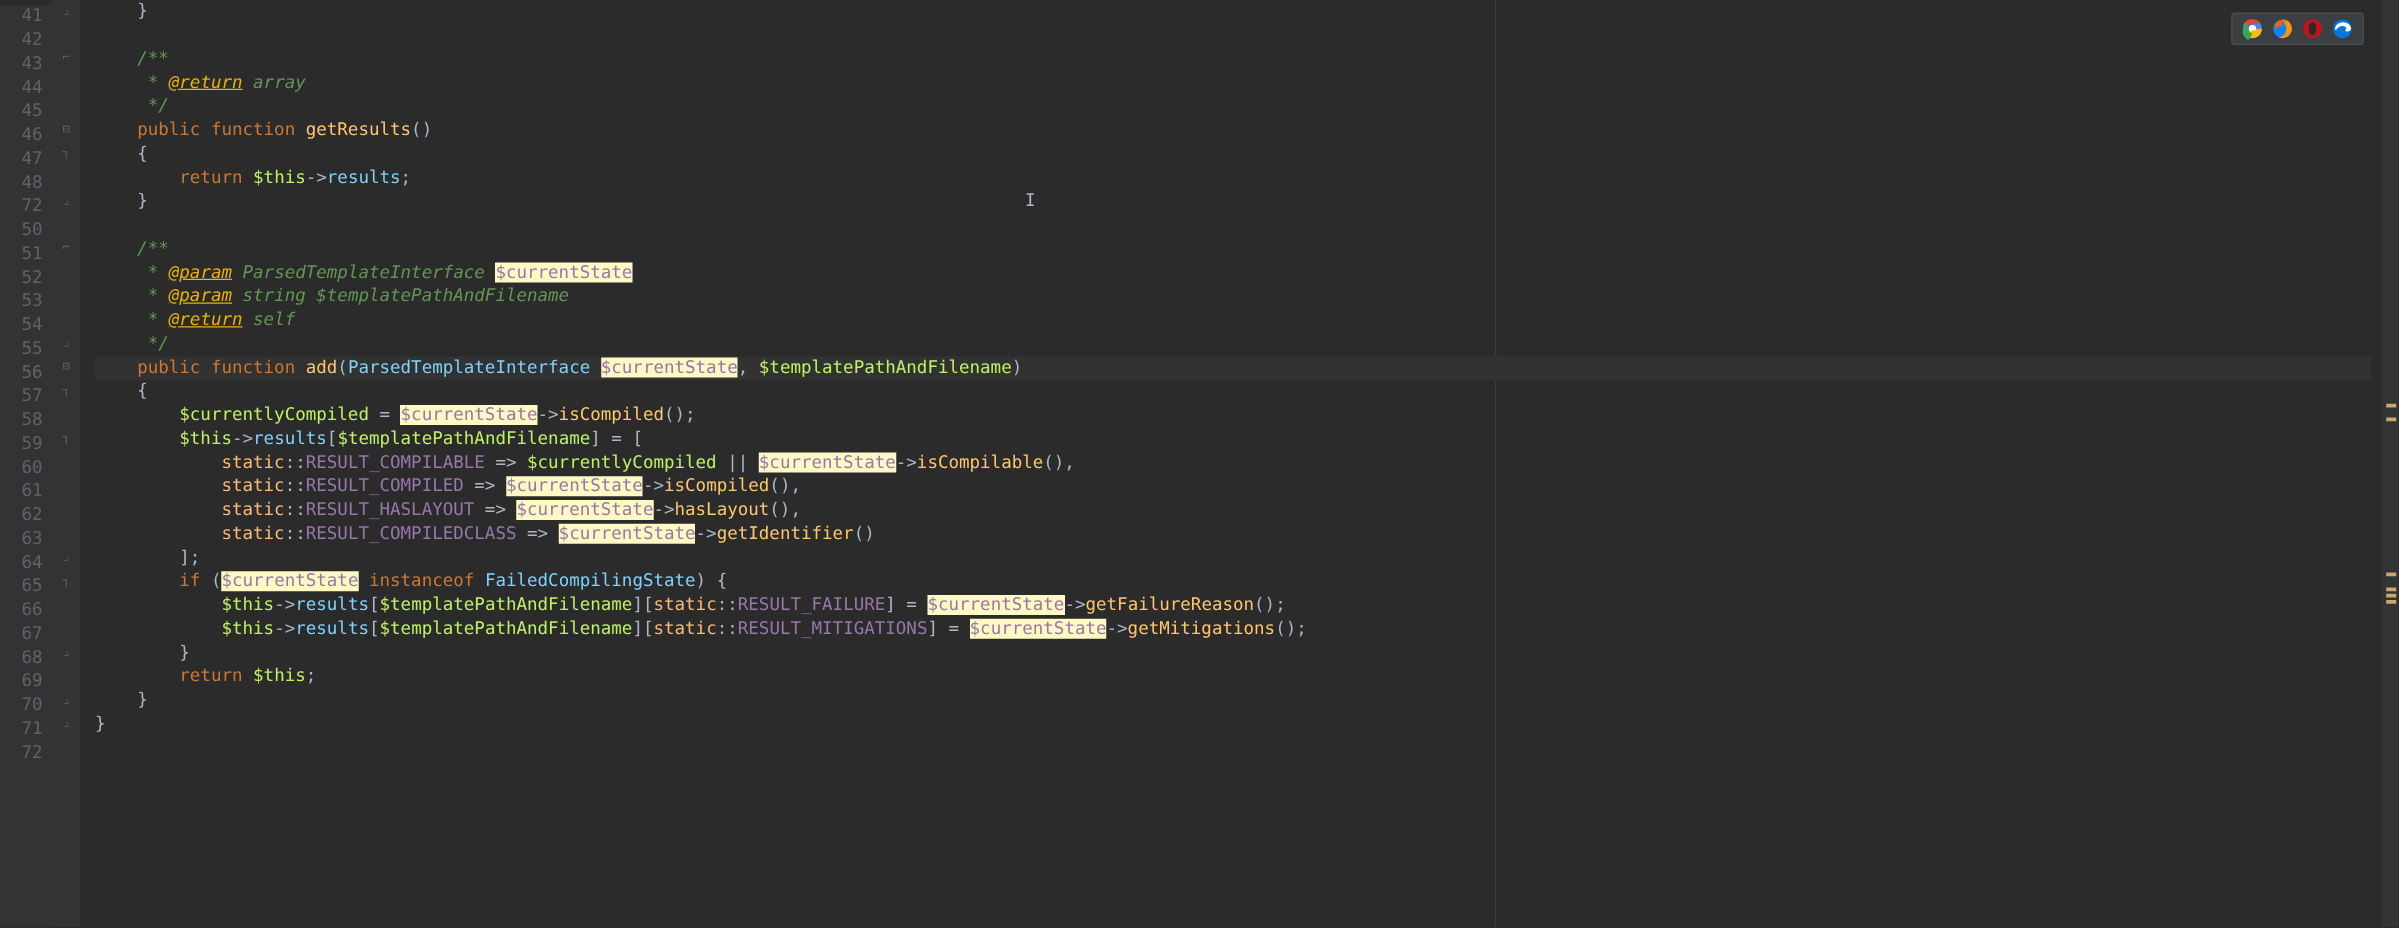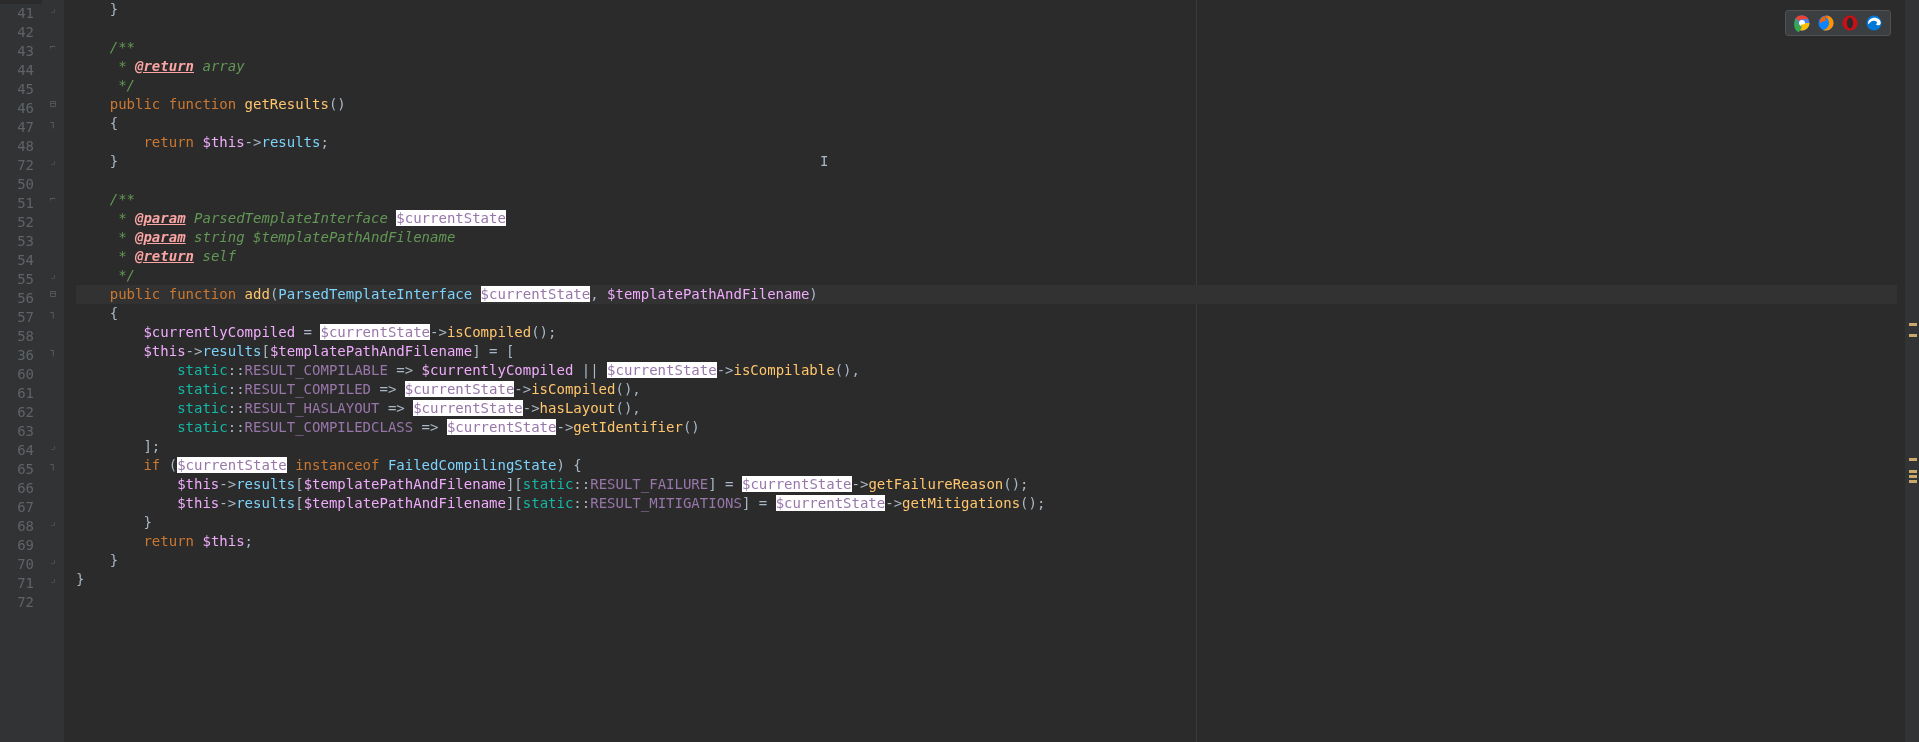--- a/index.html
+++ b/index.html
@@ -6,27 +6,27 @@
   .viewport{position:relative;width:1919px;height:742px;background:#2b2b2b}
   .gutter{position:absolute;left:0;top:4px;width:42px;height:100%;background:#313335;text-align:right;color:#606366;padding-right:8px;box-sizing:border-box;user-select:none}
   .gutter div{height:19px}
   .fold-col{position:absolute;left:42px;top:0;width:22px;height:100%;background:#313335}
   .fold-col .mk{position:absolute;left:8px;width:8px;height:8px;color:#606366;font-size:10px;line-height:8px}
   .code{position:absolute;left:76px;right:22px;top:0;bottom:0;white-space:pre;tab-size:4}
   .code .ln{height:19px}
   .hl-line{background:#323232}
   .right-ruler{position:absolute;top:0;bottom:0;left:1196px;width:1px;background:#3b3b3b}
   .kw{color:#cc7832;font-weight:normal}
-  .kw2{color:#14b8a6}
+  .kw2{color:#fdba74}
   .fn{color:#ffc66d}
   .ty{color:#7dd3fc}
-  .var{color:#f0abfc}
-  .var-hl{color:#9876aa;background:#ffffff}
+  .var{color:#bef264}
+  .var-hl{color:#9876aa;background:#fef9c3}
   .doc{color:#629755;font-style:italic}
-  .doc-tag{color:#fca5a5;font-style:italic;font-weight:bold;text-decoration:underline}
+  .doc-tag{color:#eab308;font-style:italic;font-weight:normal;text-decoration:underline}
   .const{color:#9876aa;}
   .op{color:#a9b7c6}
   .pun{color:#a9b7c6}
   .caret{position:absolute;left:820px;top:152px;width:1px;height:18px;color:#a9b7c6;font-size:14px}
   .browser-icons{position:absolute;top:10px;right:28px;background:#3c3f41;border:1px solid #515151;border-radius:3px;display:flex;gap:6px;padding:3px 7px}
   .browser-icons svg{width:18px;height:18px;display:block}
   .marker-bar{position:absolute;right:0;top:0;width:14px;height:100%;background:#313335}
   .marker{position:absolute;right:2px;width:8px;height:3px}
   .marker.warn{background:#c9a86a}
 </style>
@@ -47,21 +47,21 @@
       <div>72</div>
       <div>50</div>
       <div>51</div>
       <div>52</div>
       <div>53</div>
       <div>54</div>
       <div>55</div>
       <div>56</div>
       <div>57</div>
       <div>58</div>
-      <div>36</div>
+      <div>59</div>
       <div>60</div>
       <div>61</div>
       <div>62</div>
       <div>63</div>
       <div>64</div>
       <div>65</div>
       <div>66</div>
       <div>67</div>
       <div>68</div>
       <div>69</div>

